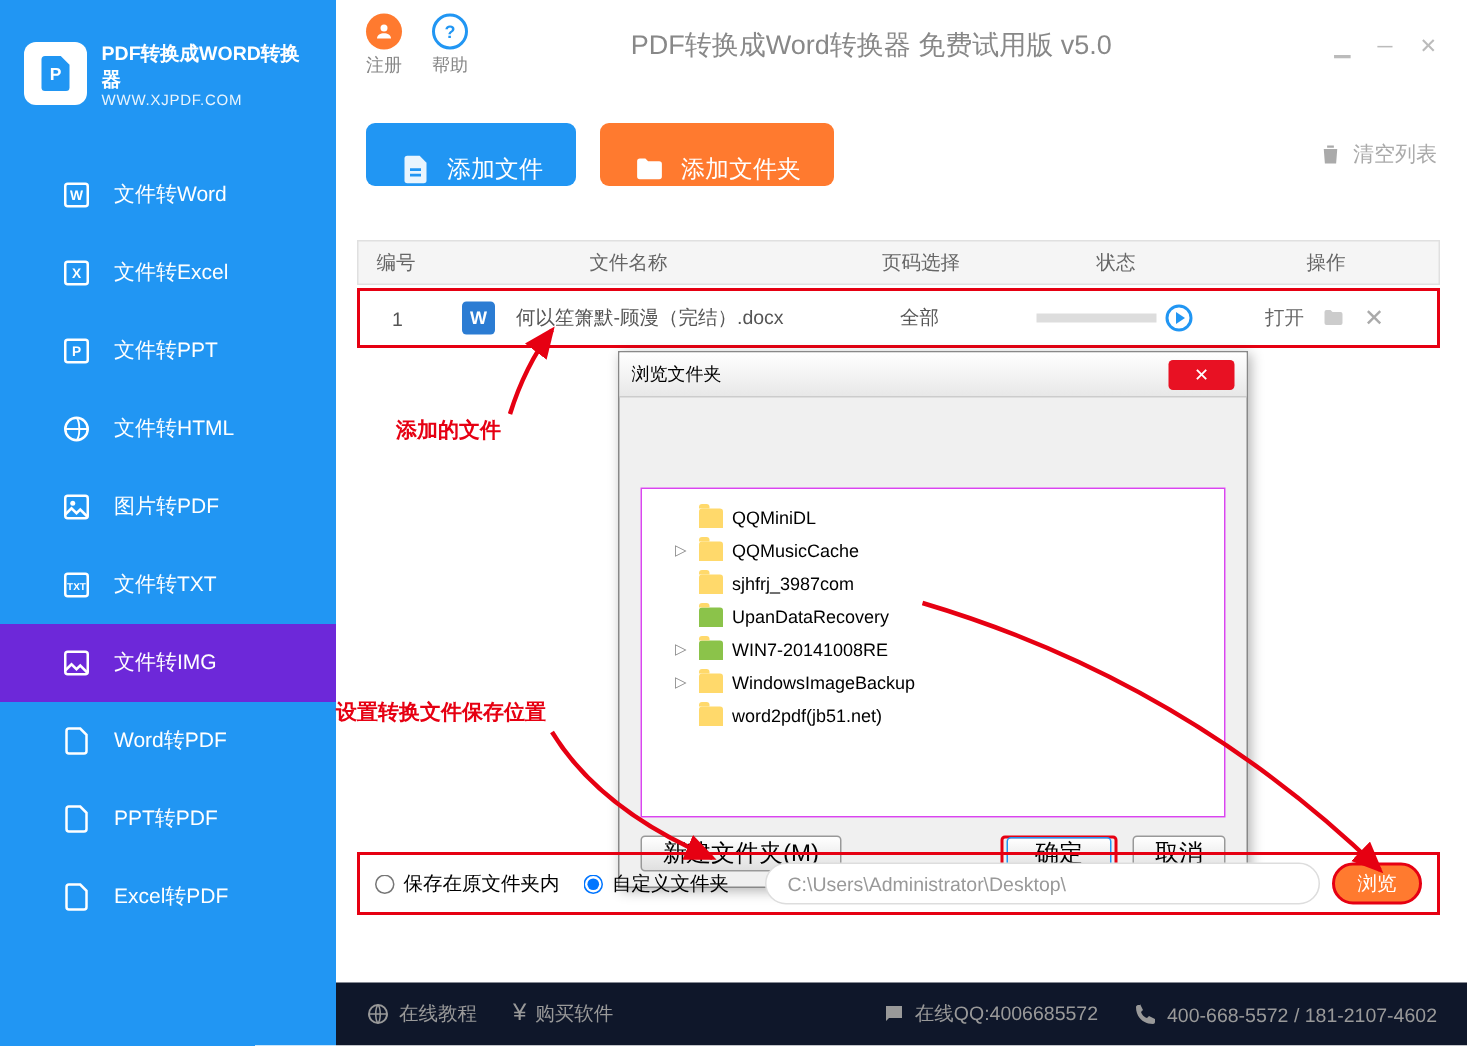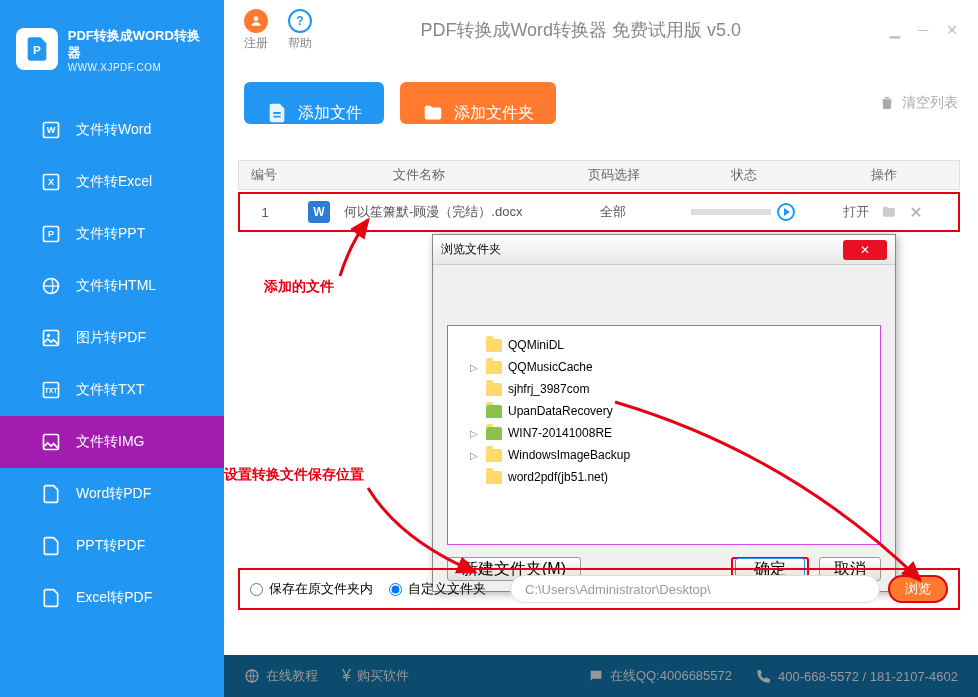--- a/index.html
+++ b/index.html
@@ -6,21 +6,21 @@
 body { width: 978px; height: 697px; background: #fff; position: relative; overflow: hidden; }
 
 .sidebar { position: absolute; left: 0; top: 0; width: 224px; height: 697px; background: #2196F3; color: #fff; }
 .logo-area { height: 104px; padding: 28px 12px 0 16px; display: flex; align-items: flex-start; }
 .logo-icon { width: 42px; height: 42px; background: #fff; border-radius: 8px; display: flex; align-items: center; justify-content: center; margin-right: 10px; }
 .logo-icon svg { width: 28px; height: 28px; }
 .logo-text { font-size: 13px; font-weight: bold; line-height: 1.3; }
 .logo-sub { font-size: 10px; opacity: 0.9; letter-spacing: 0.5px; }
 
 .nav-item { height: 52px; display: flex; align-items: center; padding-left: 40px; cursor: pointer; font-size: 14px; }
-.nav-item.active { background: #a21caf; }
+.nav-item.active { background: #6d28d9; }
 .nav-item .nav-icon { width: 22px; height: 22px; margin-right: 14px; display: flex; align-items: center; justify-content: center; }
 .nav-icon svg { width: 20px; height: 20px; }
 
 .topbar { position: absolute; left: 224px; top: 0; right: 0; height: 60px; display: flex; align-items: center; padding: 0 20px; }
 .top-btn { display: flex; flex-direction: column; align-items: center; margin-right: 20px; font-size: 12px; color: #888; cursor: pointer; }
 .top-btn .circ { width: 24px; height: 24px; border-radius: 50%; display: flex; align-items: center; justify-content: center; margin-bottom: 2px; }
 .title-text { flex: 1; text-align: center; font-size: 18px; color: #888; margin-left: -60px; }
 .win-controls { display: flex; gap: 18px; color: #bbb; }
 .win-controls span { cursor: pointer; font-size: 14px; }
 
@@ -48,21 +48,21 @@
 .td-page { width: 130px; text-align: center; }
 .td-status { width: 130px; display: flex; align-items: center; justify-content: center; gap: 6px; }
 .prog-bar { width: 80px; height: 6px; background: #ddd; }
 .play-icon { width: 18px; height: 18px; border: 2px solid #2196F3; border-radius: 50%; display: flex; align-items: center; justify-content: center; }
 .play-icon::after { content: ''; border-left: 6px solid #2196F3; border-top: 4px solid transparent; border-bottom: 4px solid transparent; margin-left: 2px; }
 .td-op { width: 150px; display: flex; align-items: center; justify-content: center; gap: 12px; color: #aaa; }
 
 .annotation1 { position: absolute; left: 264px; top: 278px; color: #E60012; font-size: 14px; font-weight: bold; }
 .annotation2 { position: absolute; left: 224px; top: 466px; color: #E60012; font-size: 14px; font-weight: bold; }
 
-.dialog { position: absolute; left: 432px; top: 234px; width: 464px; background: #f0f0f0; border: 1px solid #888; box-shadow: 2px 2px 8px rgba(0,0,0,0.3); }
+.dialog { position: absolute; left: 412px; top: 234px; width: 420px; background: #f0f0f0; border: 1px solid #888; box-shadow: 2px 2px 8px rgba(0,0,0,0.3); }
 .dialog-title { height: 30px; background: linear-gradient(#fff, #e8e8e8); display: flex; align-items: center; padding: 0 8px; font-size: 12px; border-bottom: 1px solid #ccc; }
 .dialog-close { margin-left: auto; width: 44px; height: 20px; background: #E81123; border-radius: 3px; color: #fff; display: flex; align-items: center; justify-content: center; font-size: 12px; cursor: pointer; }
 .dialog-body { padding: 16px 14px 10px 14px; }
 .tree-box { background: #fff; border: 1px solid #d946ef; height: 220px; padding: 8px 4px; overflow: auto; font-size: 12px; margin-top: 44px; }
 .tree-item { display: flex; align-items: center; height: 22px; padding-left: 34px; position: relative; }
 .tree-item .expand { position: absolute; left: 18px; color: #888; font-size: 10px; }
 .tree-item .folder { width: 16px; height: 13px; background: #FFD96B; border-radius: 2px 2px 0 0; margin-right: 6px; position: relative; }
 .tree-item .folder::before { content: ''; position: absolute; top: -3px; left: 0; width: 7px; height: 3px; background: #FFD96B; border-radius: 2px 2px 0 0; }
 .tree-item.special .folder { background: #8BC34A; }
 .tree-highlight { border: 2px solid #E60012; padding: 1px; margin: 1px 0; }
@@ -70,21 +70,21 @@
 .dlg-btn { height: 24px; padding: 0 14px; background: linear-gradient(#fff, #e0e0e0); border: 1px solid #999; font-size: 16px; cursor: pointer; display: flex; align-items: center; border-radius: 3px; }
 .dlg-btn.ok-wrap { border: 2px solid #E60012; padding: 2px; background: none; }
 .dlg-btn.ok-wrap .inner { height: 22px; padding: 0 18px; background: linear-gradient(#fff, #e0e0e0); border: 1px solid #2196F3; display: flex; align-items: center; border-radius: 3px; }
 
 .save-area { position: absolute; left: 238px; top: 568px; right: 18px; height: 42px; border: 2px solid #E60012; display: flex; align-items: center; padding: 0 10px; font-size: 13px; }
 .radio-opt { display: flex; align-items: center; margin-right: 16px; }
 .radio-opt input { margin-right: 6px; }
 .path-input { flex: 1; height: 28px; border: 1px solid #ddd; border-radius: 14px; padding: 0 14px; color: #999; font-size: 13px; margin: 0 8px; }
 .browse-btn { width: 60px; height: 28px; background: #FF7A2F; color: #fff; border-radius: 14px; display: flex; align-items: center; justify-content: center; font-size: 13px; cursor: pointer; border: 2px solid #E60012; }
 
-.footer { position: absolute; left: 224px; bottom: 0; right: 0; height: 42px; background: #0c4a6e; display: flex; align-items: center; padding: 0 20px; font-size: 13px; color: #999; gap: 24px; }
+.footer { position: absolute; left: 224px; bottom: 0; right: 0; height: 42px; background: #0f172a; display: flex; align-items: center; padding: 0 20px; font-size: 13px; color: #999; gap: 24px; }
 .footer-item { display: flex; align-items: center; gap: 6px; }
 
 svg.arrow { position: absolute; pointer-events: none; z-index: 50; }
 </style>
 </head>
 <body>
 
 <div class="sidebar">
   <div class="logo-area">
     <div class="logo-icon">

